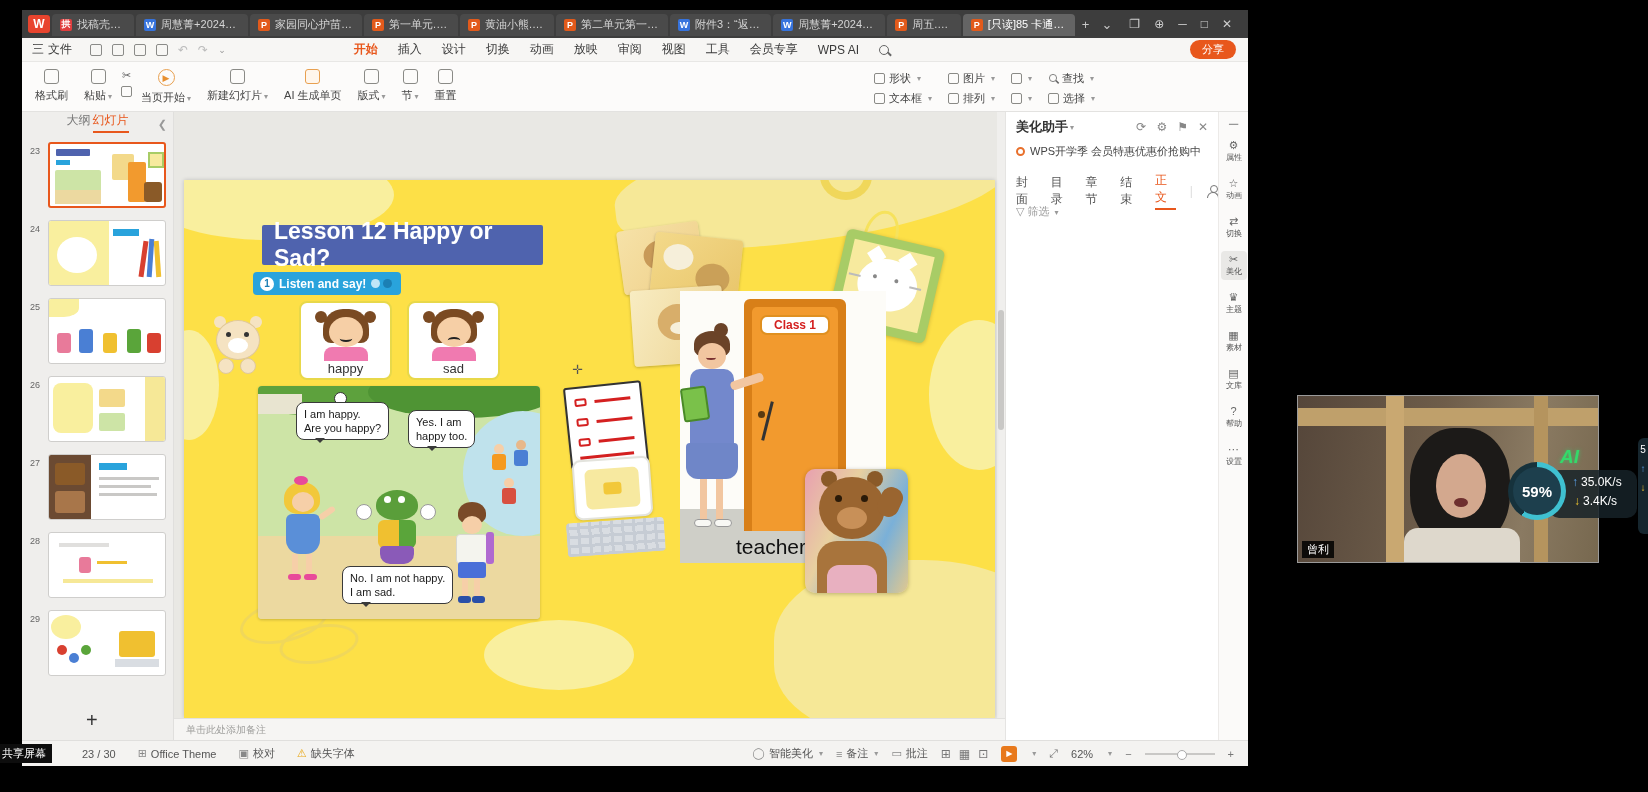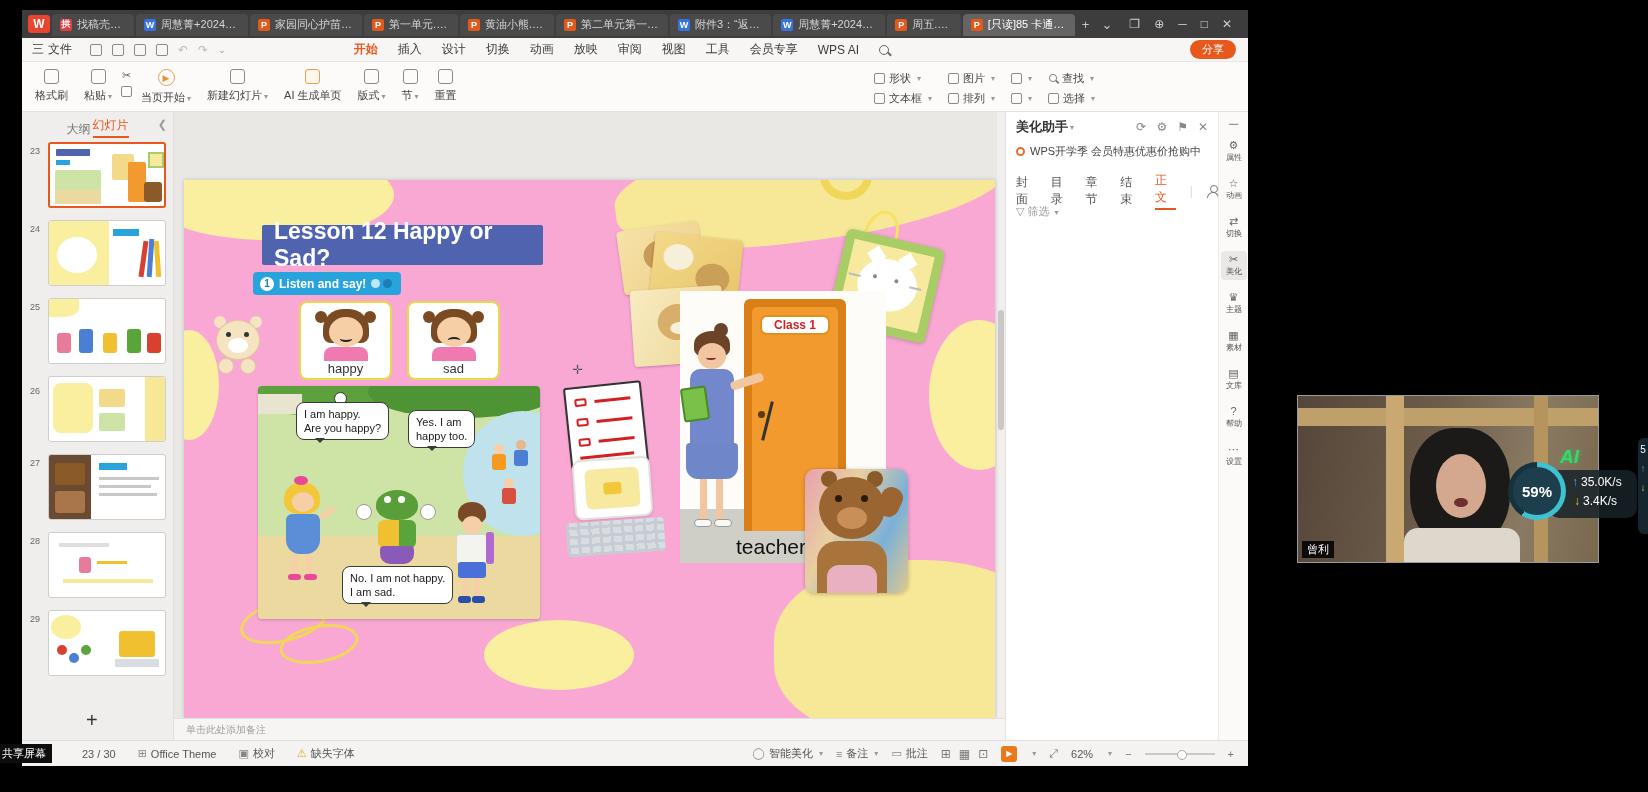--- a/index.html
+++ b/index.html
@@ -44,35 +44,35 @@
   .rplay{width:17px;height:17px;border:1.3px solid #e8a050;border-radius:50%;color:#e89030;font-size:9px;display:flex;align-items:center;justify-content:center;}
   .carr{color:#999;font-size:8px;margin-left:2px;}
   .minicol{display:flex;flex-direction:column;gap:4px;padding-top:2px;color:#666;font-size:11px;align-items:center;}
   .disabled-glyphs{position:absolute;left:452px;top:8px;width:390px;color:#ccc;font-size:12px;line-height:18px;letter-spacing:7px;}
   .rgrid{position:absolute;left:852px;top:6px;display:grid;grid-template-columns:auto auto auto auto;grid-auto-rows:20px;column-gap:16px;font-size:11px;color:#444;}
   .rgi{display:flex;align-items:center;gap:4px;}
   .rsmall{width:11px;height:11px;border:1.2px solid #8a8a86;border-radius:2px;flex:0 0 auto;}
 
   
   .thumbs{left:0;top:102px;width:152px;height:628px;background:#efeeec;border-right:1px solid #e0dfdd;}
-  .thead{position:absolute;left:0;top:0;width:100%;height:26px;display:flex;align-items:flex-end;justify-content:center;gap:2px;font-size:12px;color:#777;}
+  .thead{position:absolute;left:0;top:0;width:100%;height:26px;display:flex;align-items:flex-start;justify-content:center;gap:2px;font-size:12px;color:#777;}
   .thead .on{color:#e8571c;border-bottom:2px solid #e8571c;padding-bottom:2px;}
   .collapse{position:absolute;right:6px;top:6px;color:#999;font-size:11px;}
   .titem{position:absolute;left:26px;width:118px;height:66px;background:#fff;border:1px solid #cfcecc;border-radius:3px;overflow:hidden;}
   .titem.sel{border:2px solid #e8571c;}
   .tnum{position:absolute;left:8px;font-size:9px;color:#666;}
   .addslide{position:absolute;left:64px;bottom:8px;font-size:20px;color:#333;}
 
   
   .slidearea{left:152px;top:102px;width:823px;height:606px;background:#e9e8e4;}
   .vscroll{left:975px;top:102px;width:8px;height:606px;background:#f0efed;}
   .vthumb{left:976px;top:300px;width:6px;height:120px;background:#c9c8c6;border-radius:3px;}
 
   
-  .canvas{left:162px;top:170px;width:811px;height:538px;background:#f9a8d4;box-shadow:0 0 4px rgba(0,0,0,.18);overflow:hidden;}
+  .canvas{left:162px;top:170px;width:811px;height:538px;background:#fde047;box-shadow:0 0 4px rgba(0,0,0,.18);overflow:hidden;}
   .blob{position:absolute;background:#f9ef9e;border-radius:50%;}
   .blob2{position:absolute;background:#f6e897;border-radius:48% 52% 55% 45%;}
   .squig{position:absolute;border:3px solid #f0d75a;border-radius:50%;background:transparent;}
 
   .titlebanner{left:78px;top:45px;width:281px;height:40px;background:#4f63ae;color:#fff;font-weight:bold;font-size:23px;display:flex;align-items:center;padding-left:12px;border-radius:2px;}
   .listen{left:69px;top:92px;width:148px;height:23px;background:#29a3dc;border-radius:4px;color:#fff;font-size:12px;font-weight:bold;display:flex;align-items:center;gap:5px;padding:0 7px;}
   .lnum{width:14px;height:14px;background:#fff;color:#1b7fb4;border-radius:50%;font-size:10px;display:flex;align-items:center;justify-content:center;flex:0 0 auto;}
   .ldots{display:flex;gap:3px;}
   .ldot{width:9px;height:9px;border-radius:50%;background:#bfe6f7;}
 
@@ -359,21 +359,21 @@
         <div class="thumbart">
           <div class="abs" style="left:0;top:0;width:30px;height:18px;background:#f9ef9e;border-radius:0 0 50% 0;"></div>
           <div class="abs" style="left:8px;top:34px;width:14px;height:20px;background:#e87a9a;border-radius:3px;"></div>
           <div class="abs" style="left:30px;top:30px;width:14px;height:24px;background:#4a7fd4;border-radius:3px;"></div>
           <div class="abs" style="left:54px;top:34px;width:14px;height:20px;background:#f0c030;border-radius:3px;"></div>
           <div class="abs" style="left:78px;top:30px;width:14px;height:24px;background:#5aa53a;border-radius:3px;"></div>
           <div class="abs" style="left:98px;top:34px;width:14px;height:20px;background:#d84030;border-radius:3px;"></div>
         </div>
       </div>
 
-      <span class="tnum" style="top:274px;">26</span>
+      <span class="tnum" style="top:268px;">26</span>
       <div class="titem" style="top:264px;">
         <div class="thumbart">
           <div class="abs" style="left:4px;top:6px;width:40px;height:50px;background:#f9ef9e;border-radius:8px;"></div>
           <div class="abs" style="left:50px;top:12px;width:26px;height:18px;background:#f3d98a;border-radius:2px;"></div>
           <div class="abs" style="left:50px;top:36px;width:26px;height:18px;background:#cde4a6;border-radius:2px;"></div>
           <div class="abs" style="left:96px;top:0;width:22px;height:66px;background:#f6e897;"></div>
         </div>
       </div>
 
       <span class="tnum" style="top:346px;">27</span>

